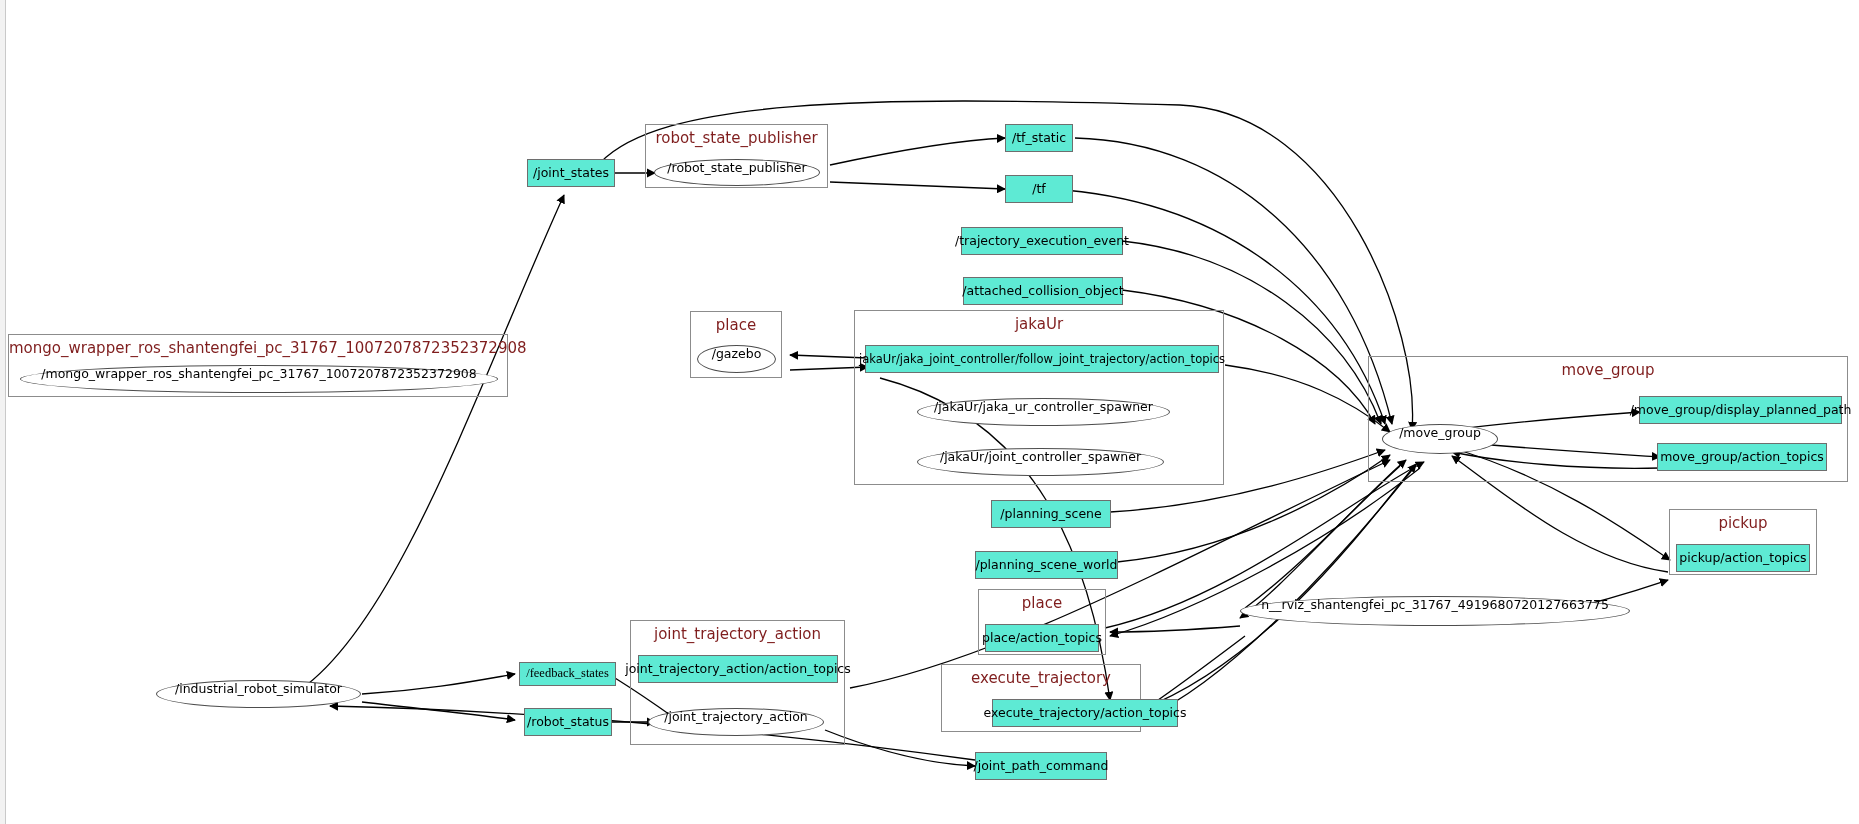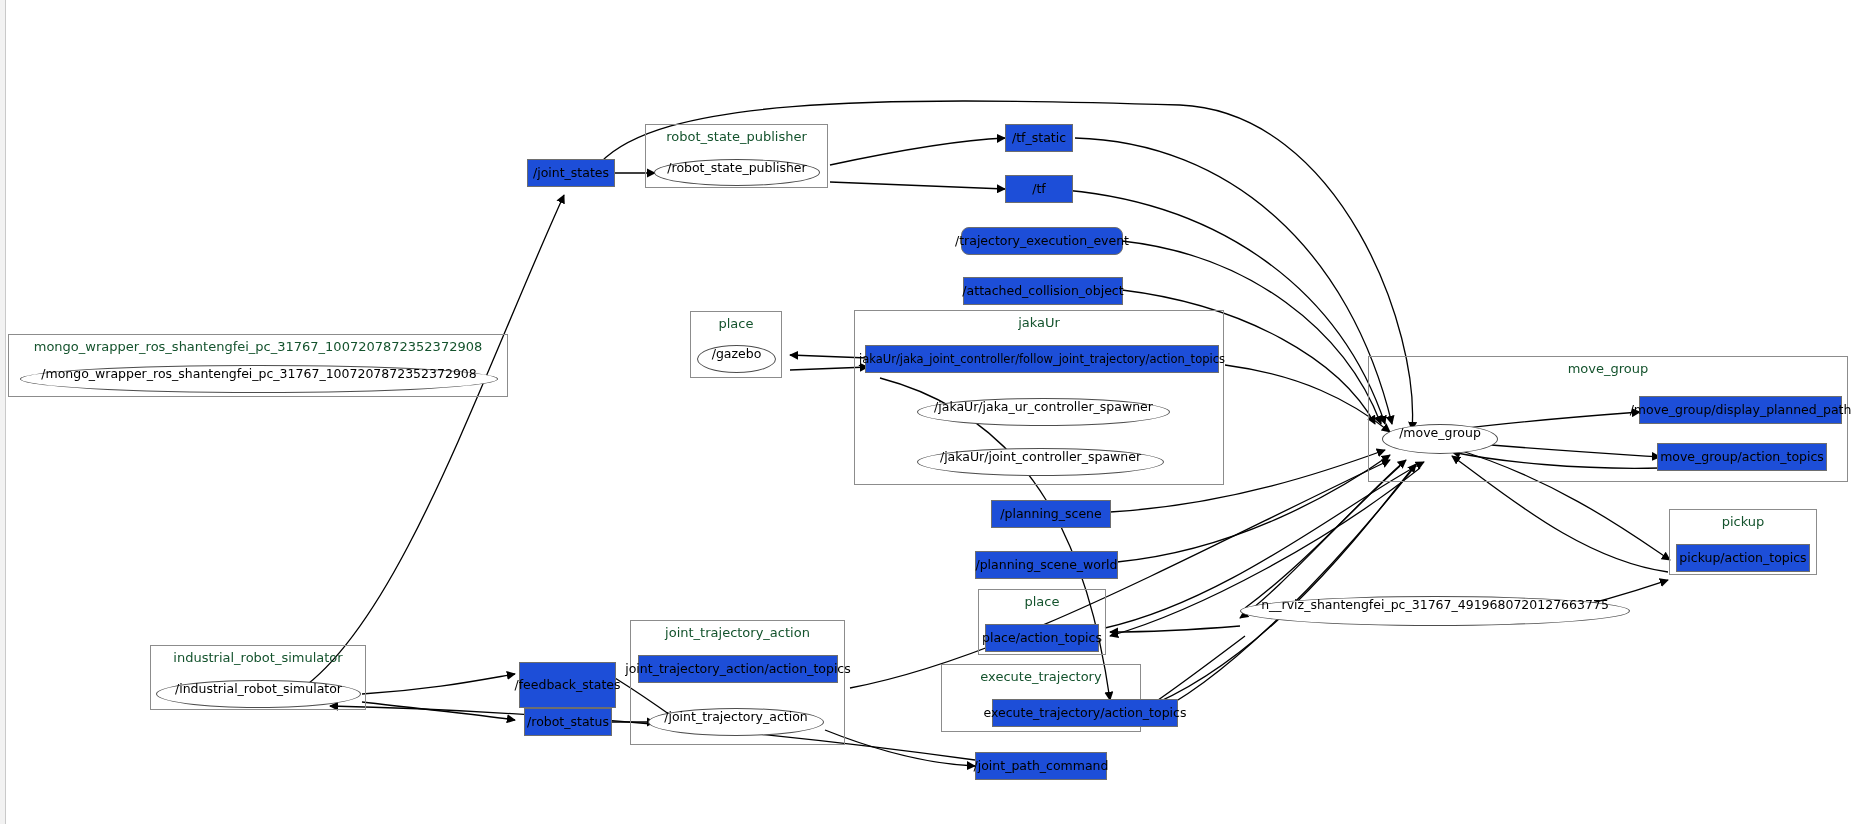--- a/index.html
+++ b/index.html
@@ -33,21 +33,21 @@
     border-right: 1px solid #c9c9c9;
   }
   .gnode {
     position: absolute;
     box-sizing: border-box;
     display: flex;
     align-items: center;
     justify-content: center;
     text-align: center;
     color: #000000;
-    background: #1d4ed8;
+    background: #5eead4;
     line-height: 1.1;
     white-space: nowrap;
   }
   
   .topic {
     border: 1px solid #6e6e6e;
     font-size: 12.5px;
     border-radius: 0;
   }
   
@@ -55,22 +55,22 @@
     border: 1px solid #8c8c8c;
     background: transparent;
     display: block;
   }
   .cluster-label {
     position: absolute;
     top: 5px;
     left: 0;
     right: 0;
     text-align: center;
-    font-size: 13px;
-    color: #14532d;
+    font-size: 15px;
+    color: #7f1d1d;
     white-space: nowrap;
   }
   
   .ellipse {
     position: absolute;
     box-sizing: border-box;
     display: flex;
     justify-content: center;
     border: 1px solid #4d4d4d;
     border-radius: 50%;
@@ -235,56 +235,53 @@
   <div class="gnode cluster" style="left:630px; top:620px; width:215px; height:125px;">
     <div class="cluster-label">joint_trajectory_action</div>
   </div>
   <div class="gnode topic" style="left:638px; top:655px; width:200px; height:28px;">
     <span>joint_trajectory_action/action_topics</span>
   </div>
   <div class="ellipse" style="left:648px; top:708px; width:176px; height:28px;">
     <span>/joint_trajectory_action</span>
   </div>
 
-  <div class="gnode cluster" style="left:150px; top:645px; width:216px; height:65px;">
-    <div class="cluster-label">industrial_robot_simulator</div>
-  </div>
   <div class="ellipse" style="left:156px; top:680px; width:205px; height:28px;">
     <span>/industrial_robot_simulator</span>
   </div>
 
   <div class="gnode topic" style="left:527px; top:159px; width:88px; height:28px;">
     <span>/joint_states</span>
   </div>
 
   <div class="gnode topic" style="left:1005px; top:124px; width:68px; height:28px;">
     <span>/tf_static</span>
   </div>
 
   <div class="gnode topic" style="left:1005px; top:175px; width:68px; height:28px;">
     <span>/tf</span>
   </div>
 
-  <div class="gnode topic" style="left:961px; top:227px; width:162px; height:28px;border-radius:8px;">
+  <div class="gnode topic" style="left:961px; top:227px; width:162px; height:28px;">
     <span>/trajectory_execution_event</span>
   </div>
 
   <div class="gnode topic" style="left:963px; top:277px; width:160px; height:28px;">
     <span>/attached_collision_object</span>
   </div>
 
   <div class="gnode topic" style="left:991px; top:500px; width:120px; height:28px;">
     <span>/planning_scene</span>
   </div>
 
   <div class="gnode topic" style="left:975px; top:551px; width:143px; height:28px;">
     <span>/planning_scene_world</span>
   </div>
 
-  <div class="gnode topic" style="left:519px; top:662px; width:97px; height:46px;">
+  <div class="gnode topic" style="left:519px; top:662px; width:97px; height:24px;font-family:Liberation Serif, serif;">
     <span>/feedback_states</span>
   </div>
 
   <div class="gnode topic" style="left:524px; top:708px; width:88px; height:28px;">
     <span>/robot_status</span>
   </div>
 
   <div class="gnode topic" style="left:975px; top:752px; width:132px; height:28px;">
     <span>/joint_path_command</span>
   </div>

